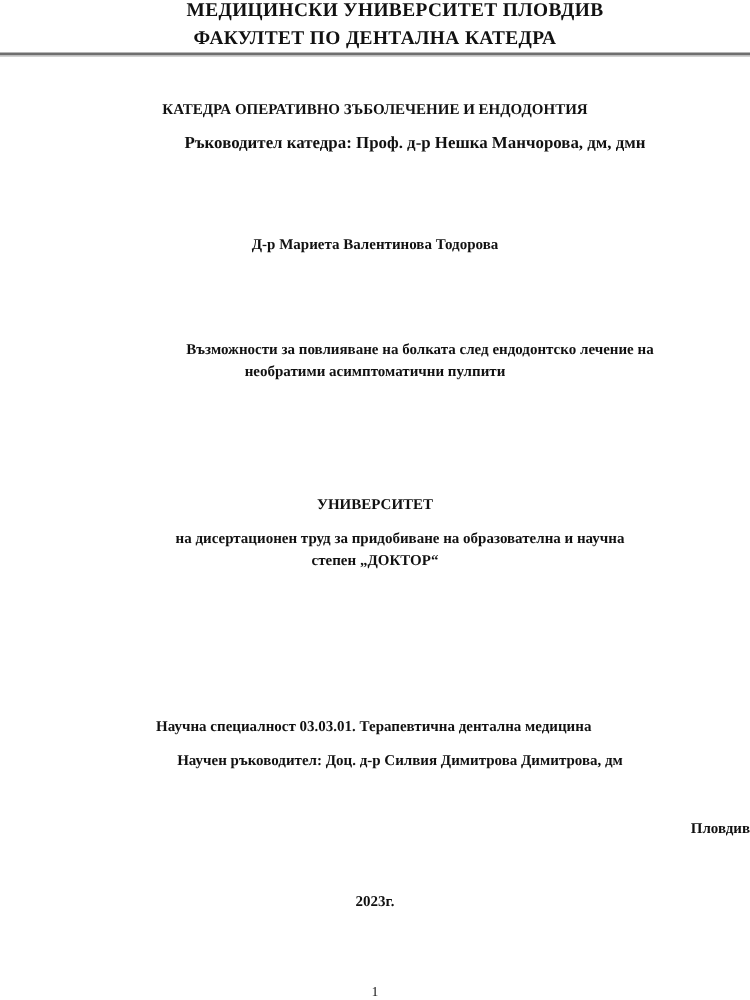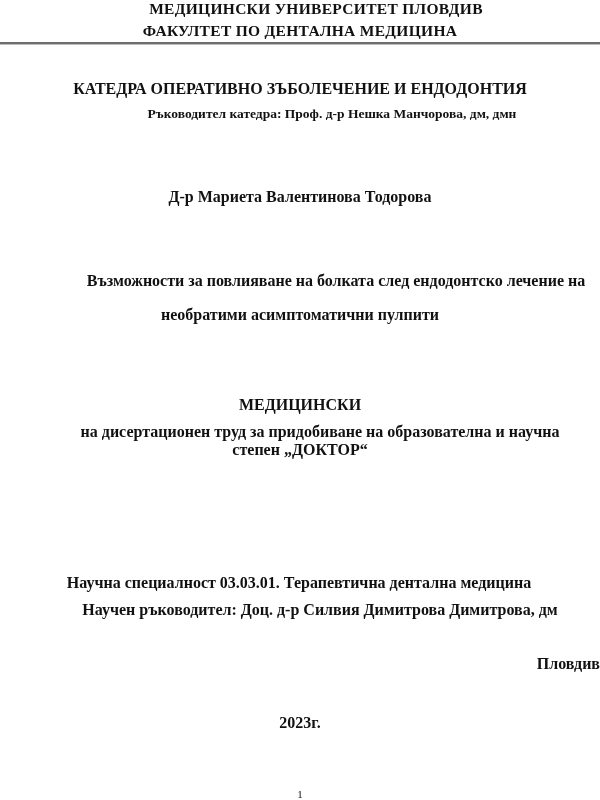--- a/index.html
+++ b/index.html
@@ -10,41 +10,41 @@
   }
   .line {
     position: absolute; left: 0; width: 600px; text-align: center;
     font-weight: bold; white-space: nowrap;
   }
   .hdr { font-size: 15.5px; letter-spacing: 0.3px; }
   .rule {
     position: absolute; left: 0; top: 42px; width: 600px; height: 2px;
     background: #6e6e6e; border-bottom: 1px solid #bdbdbd;
   }
-  .t14 { font-size: 16px; }
+  .t14 { font-size: 12px; }
   .t13 { font-size: 13.5px; padding-left: 32px; }
   .pagenum { font-size: 11px; font-weight: normal; }
 </style>
 </head>
 <body>
 
 <div>
   <div class="line hdr" style="top:0px;padding-left:16px;">МЕДИЦИНСКИ УНИВЕРСИТЕТ ПЛОВДИВ</div>
-  <div class="line hdr" style="top:22px;">ФАКУЛТЕТ ПО ДЕНТАЛНА МЕДИЦИНА</div>
+  <div class="line hdr" style="top:22px;">ФАКУЛТЕТ ПО ДЕНТАЛНА КАТЕДРА</div>
   <div class="rule"></div>
 
   <div class="line t14" style="top:80px;">КАТЕДРА ОПЕРАТИВНО ЗЪБОЛЕЧЕНИЕ И ЕНДОДОНТИЯ</div>
   <div class="line t13" style="top:106px;">Ръководител катедра: Проф. д-р Нешка Манчорова, дм, дмн</div>
 
   <div class="line t14" style="top:188px;">Д-р Мариета Валентинова Тодорова</div>
 
   <div class="line t14" style="top:272px;padding-left:36px;">Възможности за повлияване на болката след ендодонтско лечение на</div>
-  <div class="line t14" style="top:306px;">необратими асимптоматични пулпити</div>
+  <div class="line t14" style="top:290px;">необратими асимптоматични пулпити</div>
 
-  <div class="line t14" style="top:396px;">МЕДИЦИНСКИ</div>
+  <div class="line t14" style="top:396px;">УНИВЕРСИТЕТ</div>
   <div class="line t14" style="top:423px;margin-left:20px;">на дисертационен труд за придобиване на образователна и научна</div>
   <div class="line t14" style="top:441px;">степен „ДОКТОР“</div>
 
   <div class="line t14" style="top:574px; left:-1px;">Научна специалност 03.03.01. Терапевтична дентална медицина</div>
   <div class="line t14" style="top:601px; left:20px; text-align:center;">Научен ръководител: Доц. д-р Силвия Димитрова Димитрова, дм</div>
 
   <div class="line t14" style="top:655px;text-align:right;">Пловдив</div>
   <div class="line t14" style="top:682px;margin-top:32px;">2023г.</div>
 
   <div class="line pagenum" style="top:788px;">1</div>

